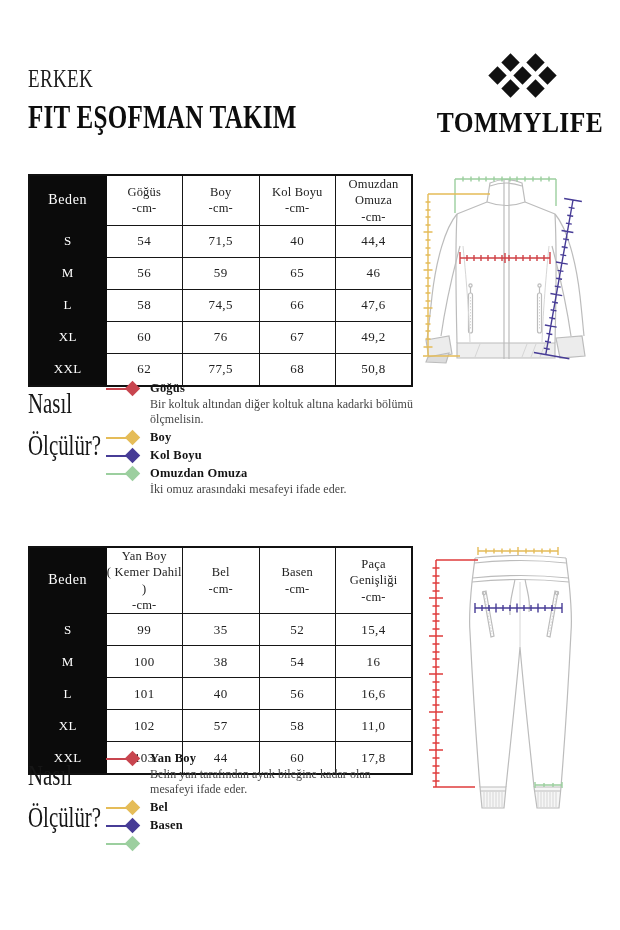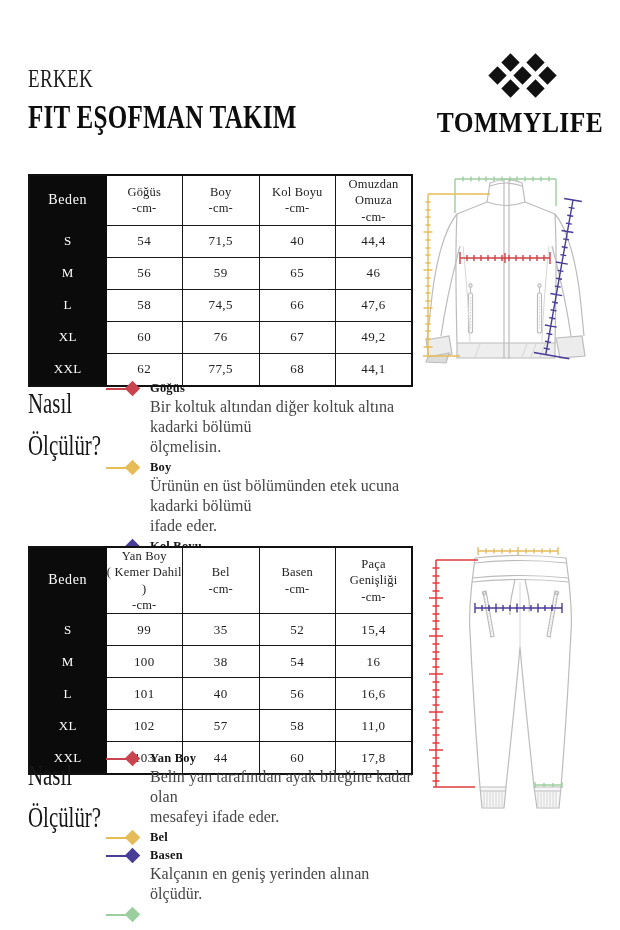--- a/index.html
+++ b/index.html
@@ -26,21 +26,21 @@
       transform:scaleX(.72);transform-origin:0 0;white-space:nowrap;color:#161616;}
   #howto1{top:382px;} #howto2{top:754px;}
   .legend{position:absolute;left:106px;width:340px;}
   #legend1{top:381px;} #legend2{top:751px;}
   .legend-item{display:flex;margin-bottom:3px;}
   .lg-marker{flex:none;width:44px;display:flex;align-items:center;height:15px;}
   .lg-line{width:22px;height:2px;}
   .lg-diamond{width:11px;height:11px;transform:rotate(45deg);margin-left:-1px;}
   .lg-text{flex:1;}
   .lg-label{font-weight:700;font-size:12.5px;color:#141414;letter-spacing:.2px;}
-  .lg-desc{font-size:16px;color:#454545;line-height:1.25;margin-top:1px;max-width:292px;
+  .lg-desc{font-size:12px;color:#454545;line-height:1.25;margin-top:1px;max-width:292px;
       white-space:pre-line;letter-spacing:.05px;}
   
   .illus{position:absolute;}
   #jacket{left:423px;top:166px;} #pants{left:423px;top:542px;}
 </style>
 </head>
 <body>
 
 <div id="page">
 
@@ -111,21 +111,21 @@
           <td>60</td>
           <td>76</td>
           <td>67</td>
           <td>49,2</td>
         </tr>
         <tr>
           <th class="dark">XXL</th>
           <td>62</td>
           <td>77,5</td>
           <td>68</td>
-          <td>44,1</td>
+          <td>50,8</td>
         </tr>
       </tbody>
   </table>
 
   <svg id="jacket" class="illus" width="195" height="214" viewBox="0 0 195 214">
     <g fill="none" stroke-width="1.2" stroke="#bcbcbc">
       <path d="M64 36 L67 17 Q83 10 99 17 L102 36"></path>
       <path d="M64 36 Q83 43 102 36"></path>
       <path d="M67 20 Q83 14 99 20"></path>
       <path d="M64 36 L34 48 M102 36 L132 48"></path>
@@ -181,40 +181,39 @@
 ölçmelisin.</div>
         </div>
       </div>
       <div class="legend-item">
         <div class="lg-marker">
           <span class="lg-line" style="background: rgb(229, 188, 88);"></span>
           <span class="lg-diamond" style="background: rgb(229, 188, 88);"></span>
         </div>
         <div class="lg-text">
           <div class="lg-label">Boy</div>
-          <div class="lg-desc">Ürünün en üst bölümünden etek ucuna kadarki bölümü
-ifade eder.</div>
         </div>
       </div>
       <div class="legend-item">
         <div class="lg-marker">
           <span class="lg-line" style="background: rgb(71, 60, 150);"></span>
           <span class="lg-diamond" style="background: rgb(71, 60, 150);"></span>
         </div>
         <div class="lg-text">
           <div class="lg-label">Kol Boyu</div>
         </div>
       </div>
       <div class="legend-item">
         <div class="lg-marker">
           <span class="lg-line" style="background: rgb(156, 207, 159);"></span>
           <span class="lg-diamond" style="background: rgb(156, 207, 159);"></span>
         </div>
         <div class="lg-text">
           <div class="lg-label">Omuzdan Omuza</div>
+          <div class="lg-desc">İki omuz arasındaki mesafeyi ifade eder.</div>
         </div>
       </div>
     </div>
 
   <table id="table2" class="size-table">
     <colgroup>
         <col style="width:77px">
         <col style="width:76.5px">
         <col style="width:76.5px">
         <col style="width:76.5px">
@@ -339,22 +338,20 @@
           <div class="lg-label">Bel</div>
         </div>
       </div>
       <div class="legend-item">
         <div class="lg-marker">
           <span class="lg-line" style="background: rgb(71, 60, 150);"></span>
           <span class="lg-diamond" style="background: rgb(71, 60, 150);"></span>
         </div>
         <div class="lg-text">
           <div class="lg-label">Basen</div>
-          <div class="lg-desc">Kalçanın en geniş yerinden alınan
-ölçüdür.</div>
         </div>
       </div>
       <div class="legend-item">
         <div class="lg-marker">
           <span class="lg-line" style="background: rgb(156, 207, 159);"></span>
           <span class="lg-diamond" style="background: rgb(156, 207, 159);"></span>
         </div>
         <div class="lg-text">
         </div>
       </div>

